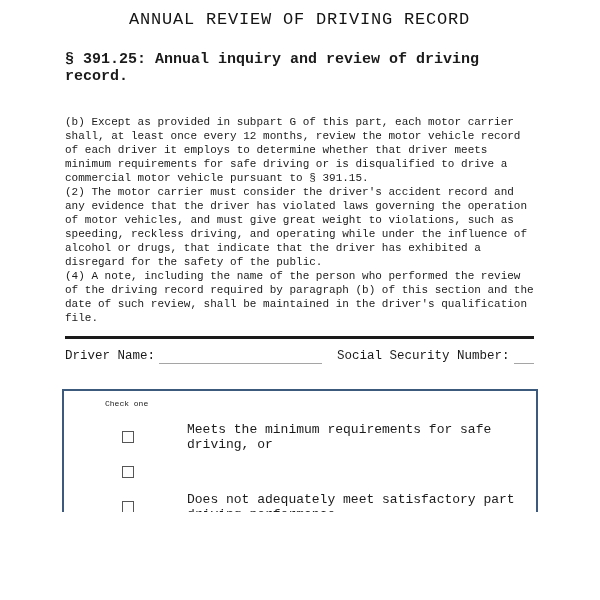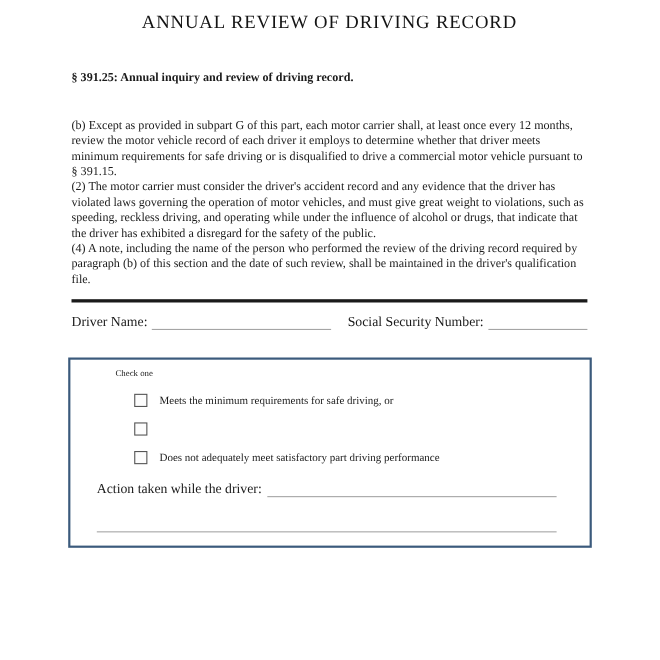--- a/index.html
+++ b/index.html
@@ -1,56 +1,56 @@
 <!DOCTYPE html>
 <html><head>
 <meta charset="utf-8">
 <style>
   html,body { margin:0; padding:0; background:#ffffff; }
   .page {
     width:600px; height:512px; box-sizing:border-box;
     background:#ffffff; color:#1b1b1b;
-    font-family:Liberation Serif, serif;
+    font-family:Liberation Mono, monospace;
     padding:10px 66px 0 65px;
     overflow:hidden;
   }
   .title {
     margin:0; text-align:center;
     font-size:17px; font-weight:normal; letter-spacing:0.8px;
     color:#141414;
   }
   .section-heading {
-    margin-top:35px;
-    font-size:11px; font-weight:bold;
+    margin-top:22px;
+    font-size:15px; font-weight:bold;
   }
   .body-text { margin-top:30px; font-size:11px; line-height:14px; }
   .body-text p { margin:0; }
   .thick-rule {
     margin-top:11px; height:0;
     border-top:3px solid #1a1a1a;
   }
-  .row { display:flex; align-items:center; font-size:12.5px; }
+  .row { display:flex; align-items:flex-start; font-size:12.5px; }
   .lbl { white-space:nowrap; flex:0 0 auto; }
   .blank {
     display:inline-block; height:14px;
     border-bottom:1px solid #a5a5a5;
   }
   .driver-row { margin-top:10px; }
   .driver-row .blank-1 { width:163px; margin-left:4px; margin-right:15px; }
   .driver-row .blank-2 { flex:1 1 auto; margin-left:4px; }
 
   .cert-box {
     margin-top:25px; margin-left:-3px; margin-right:-4px;
     border:2px solid #3b5a7c;
     box-sizing:border-box;
     padding:5px 4px 12px 4px;
   }
   .statement { margin:0; font-size:12.5px; line-height:15px; }
   .check-one { margin:3px 0 0 37px; font-size:8px; }
-  .cb-row { display:flex; align-items:center; margin:14px 0 0 54px; font-size:10px; }
+  .cb-row { display:flex; align-items:center; margin:14px 0 0 54px; font-size:13px;gap:42px; }
   .cb-row:first-of-type { margin-top:12px; }
   .cb {
     width:10px; height:10px; flex:0 0 auto;
     border:1px solid #555; background:#fdfdfd;
     margin-right:11px;
   }
   .action-row { margin:15px 26px 0 20px; }
   .action-row .blank { flex:1 1 auto; margin-left:5px; }
   .action-line2 { display:block; margin:17px 26px 0 20px; width:auto; }
 </style>

